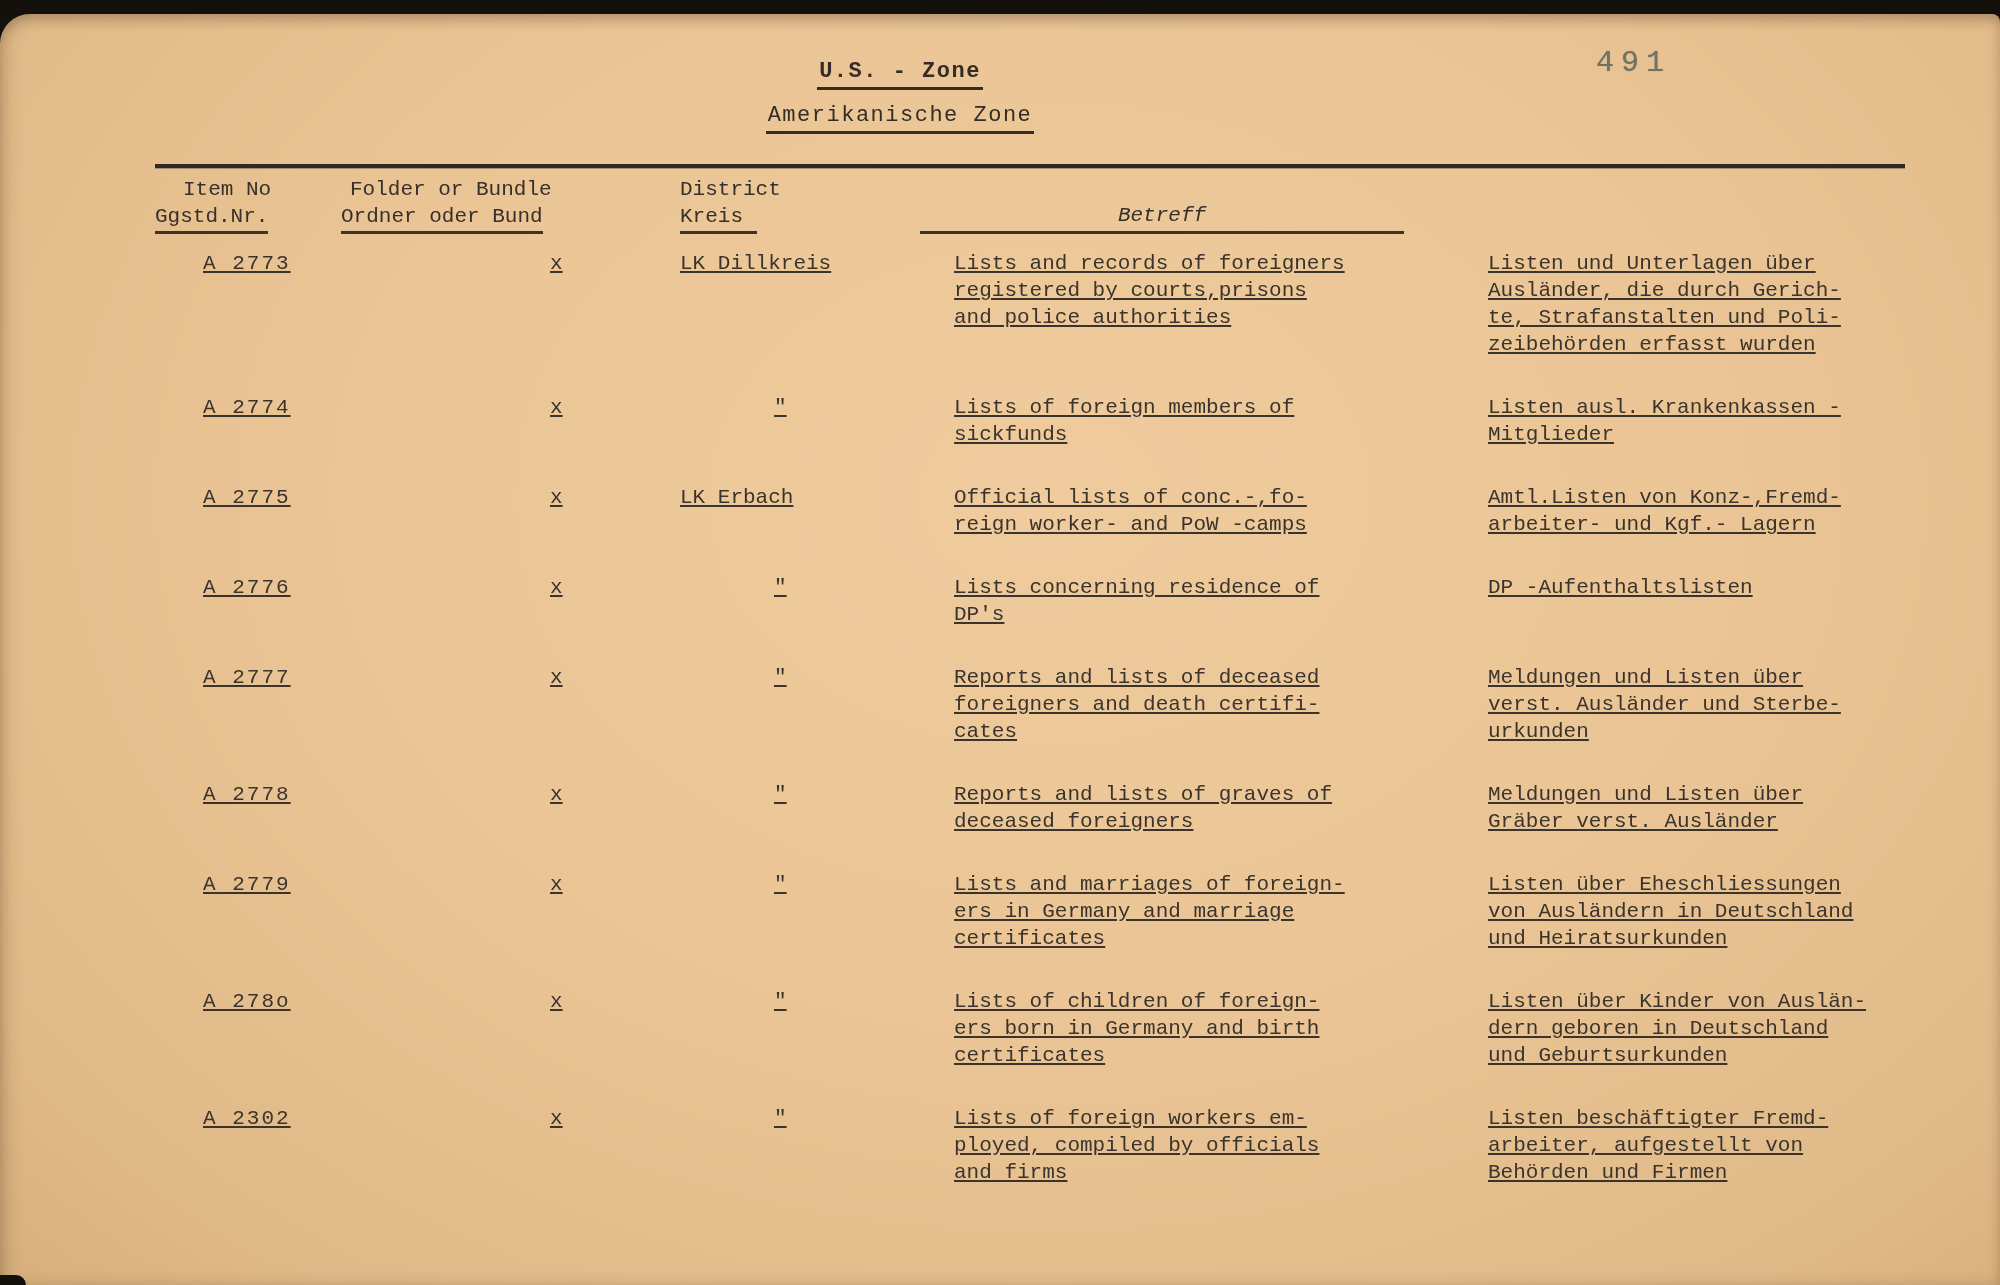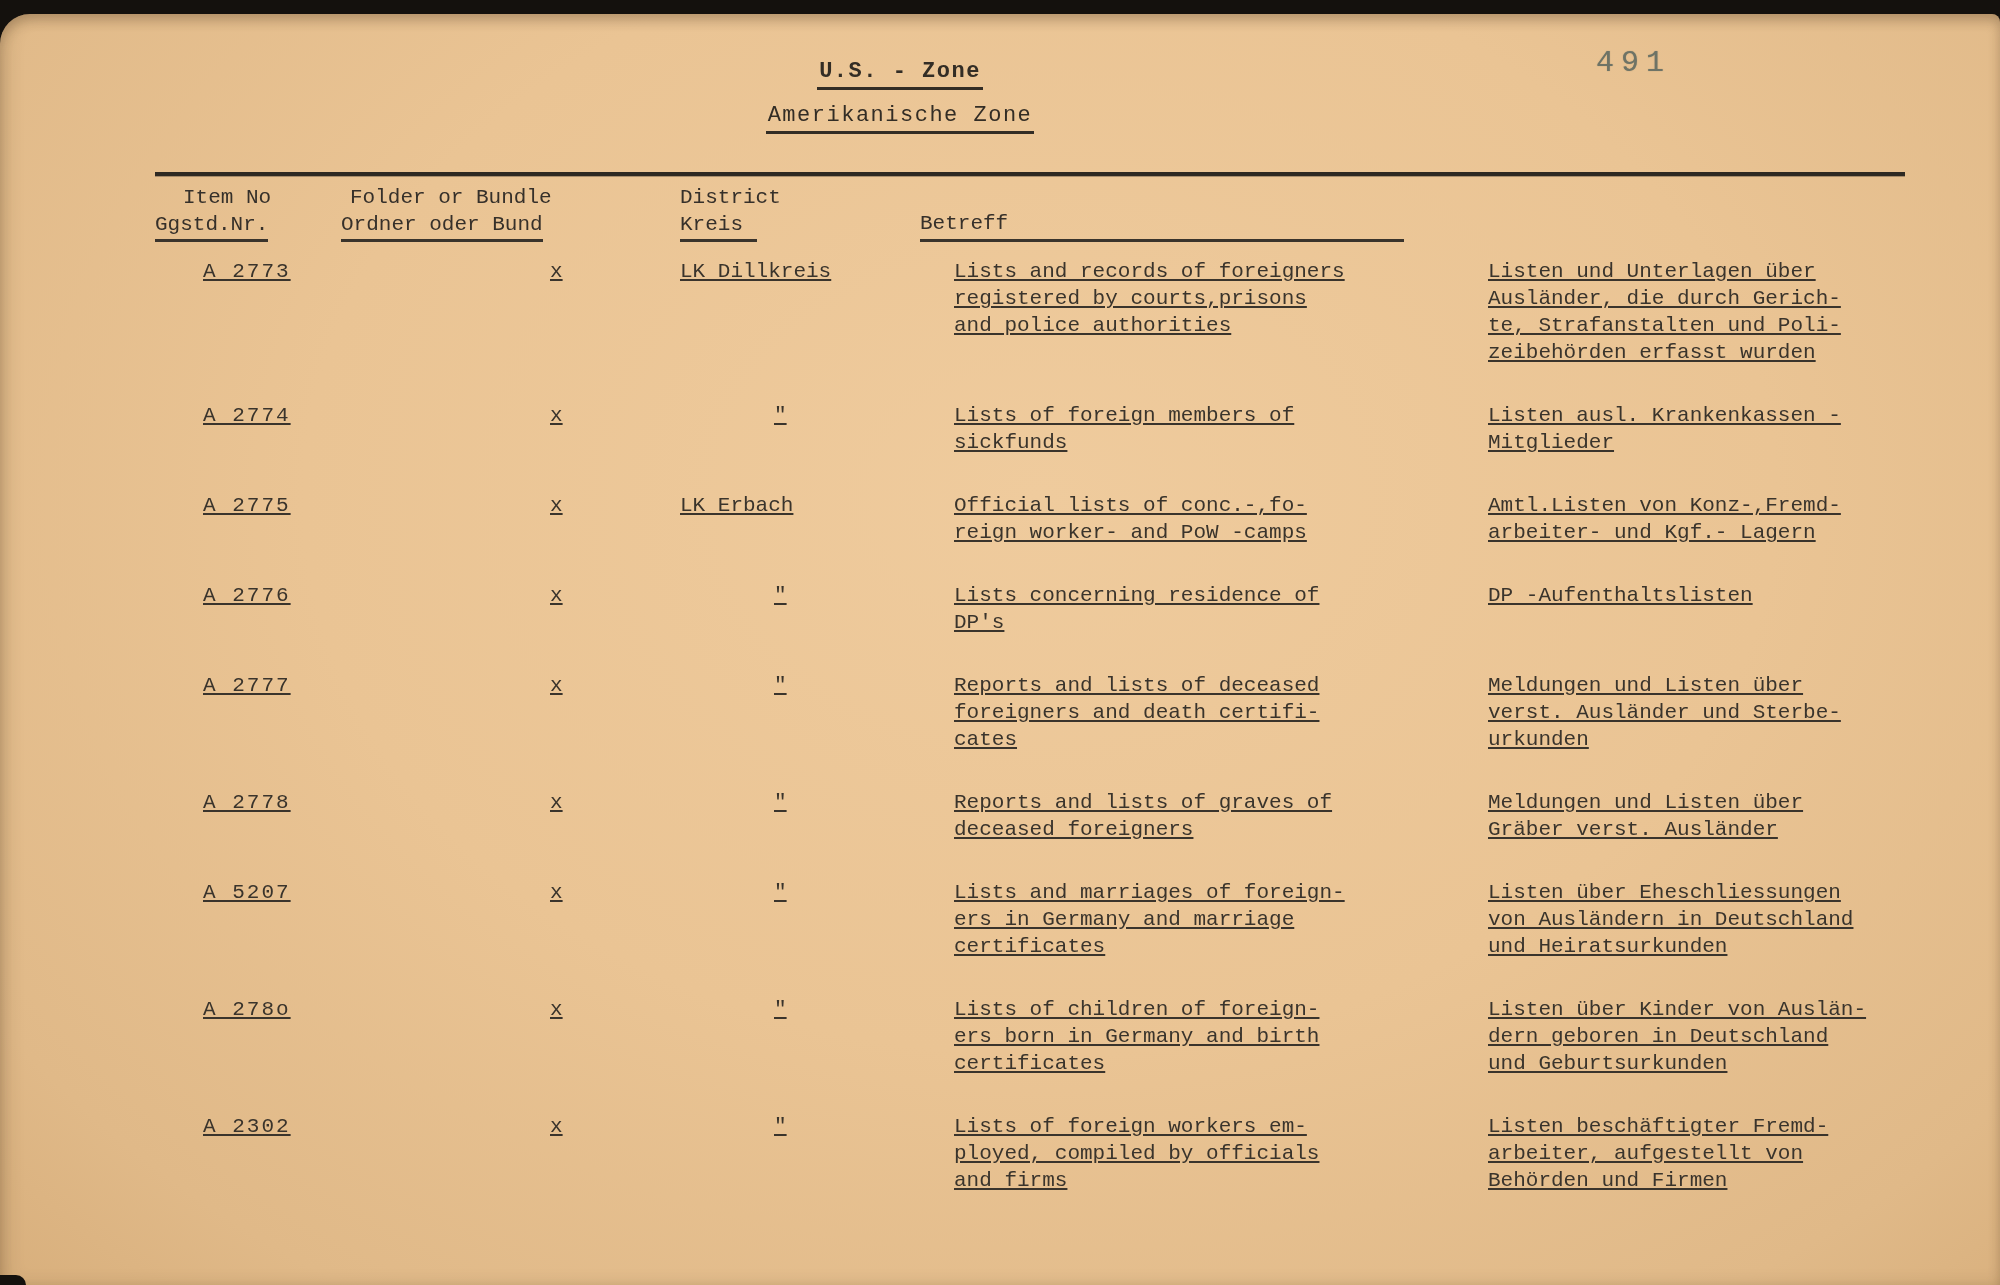--- a/index.html
+++ b/index.html
@@ -22,41 +22,41 @@
     font-size:30px; letter-spacing:7px; color:#6e7366;
     text-shadow:0 0 1px rgba(90,100,85,.6);
   }
   .title-block {
     position:absolute; top:44px; left:0; width:1800px; text-align:center;
     font-size:22px; line-height:28px; letter-spacing:1.5px; font-weight:bold; color:#332d25;
   }
   .title-line { display:inline-block; border-bottom:3px solid #332d25; padding:0 2px 1px 2px; }
   .title-block .l2 { margin-top:12px; font-weight:normal; }
 
-  .table-area { position:absolute; top:158px; left:0; right:0; }
+  .table-area { position:absolute; top:150px; left:0; right:0; }
   .rule {
     height:4px; background:#2e2922; margin:0 95px 8px 155px;
     box-shadow:0 1px 0 rgba(46,41,34,.35);
   }
   .grid {
     display:grid;
     grid-template-columns:185px 300px 280px 520px 1fr;
     margin:0 60px 0 155px;
   }
   .hdr { font-size:21px; line-height:27px; color:#36302a; }
   .hdr .cell { display:flex; flex-direction:column; justify-content:flex-end; }
   .hdr .u { border-bottom:3px solid #3a342c; padding-bottom:1px; align-self:flex-start; }
   .hdr .c1 .l1 { padding-left:28px; }
   .hdr .c2 .l1 { padding-left:10px; }
   .hdr .c2 .u  { margin-left:1px; }
   .hdr .c3 .l1 { padding-left:40px; }
   .hdr .c3 .u  { margin-left:40px; padding-right:14px; }
   .hdr .c4, .hdr .c5 { border-bottom:3px solid #3a342c; padding-bottom:2px; }
   .hdr .c4 { text-align:center; margin-left:-16px; }
-  .hdr .c5 { margin-right:36px; }
+  .hdr .c5 { text-align:center; margin-right:36px;font-style:italic; }
 
   .rows { margin-top:16px; }
   .row { margin-bottom:36px; font-size:21px; line-height:27px; color:#3a342c;text-decoration:underline; }
   .row .cell { white-space:pre-line; }
   .row .item { padding-left:48px; letter-spacing:2px; }
   .row .folder { padding-left:210px; }
   .row .district { padding-left:40px; }
   .row .district.ditto { padding-left:134px; }
   .row .subject { padding-left:34px; padding-right:10px; }
   .row .betreff { padding-left:48px; padding-right:20px; }
@@ -156,21 +156,21 @@
     <div class="cell item">A 2778</div>
     <div class="cell folder">x</div>
     <div class="cell district ditto">"</div>
     <div class="cell subject">Reports and lists of graves of
 deceased foreigners</div>
     <div class="cell betreff">Meldungen und Listen über
 Gräber verst. Ausländer</div>
   </div>
 
   <div class="row grid">
-    <div class="cell item">A 5207</div>
+    <div class="cell item">A 2779</div>
     <div class="cell folder">x</div>
     <div class="cell district ditto">"</div>
     <div class="cell subject">Lists and marriages of foreign-
 ers in Germany and marriage
 certificates</div>
     <div class="cell betreff">Listen über Eheschliessungen
 von Ausländern in Deutschland
 und Heiratsurkunden</div>
   </div>
 

